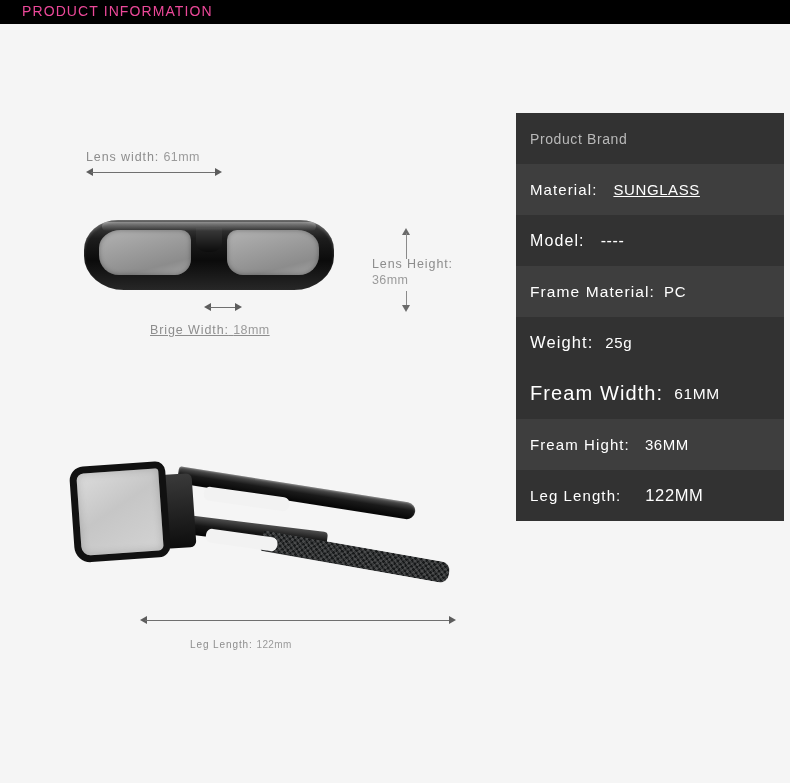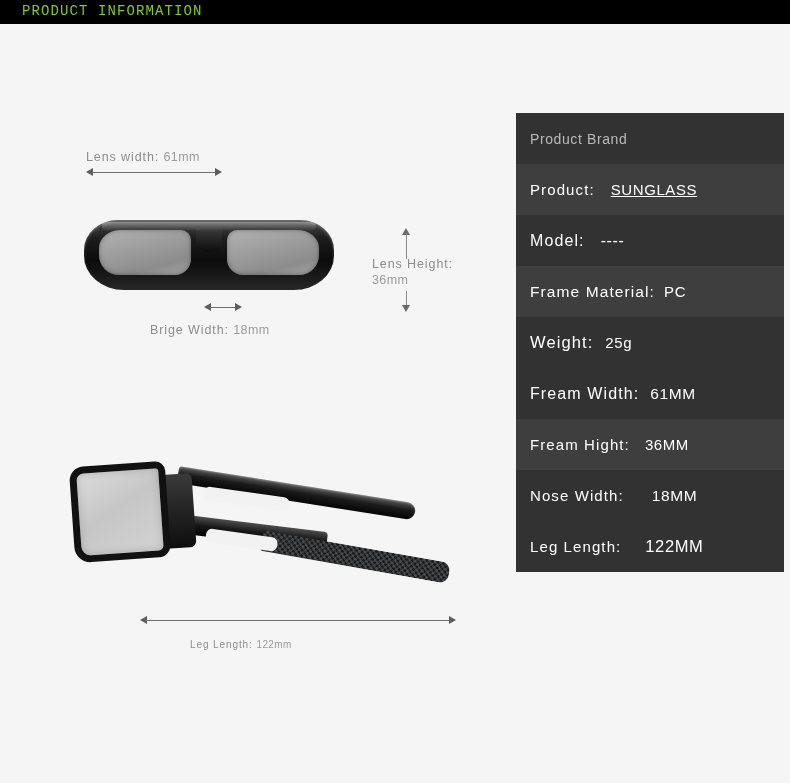--- a/index.html
+++ b/index.html
@@ -20,24 +20,24 @@
     position: absolute;
     left: 0; top: 0;
     width: 790px;
     height: 24px;
     background: #000000;
   }
   .header-title {
     position: absolute;
     left: 22px;
     top: 3px;
-    color: #84cc16;
+    color: #ec4899;
     font-size: 14px;
     letter-spacing: 1.1px;
-    font-family: Liberation Mono, monospace;
+    font-family: Liberation Sans, sans-serif;
     white-space: nowrap;
   }
 
   
   .illustration-panel {
     position: absolute;
     left: 0;
     top: 38px;
     width: 500px;
     height: 759px;
@@ -57,21 +57,21 @@
     letter-spacing: 0.4px;
   }
 
   .lens-width-label { left: 86px; top: 112px; }
   .lens-height-label {
     left: 372px; top: 218px;
     text-align: left;
     line-height: 16px;
     width: 90px;
   }
-  .bridge-label { left: 150px; top: 285px; }
+  .bridge-label { left: 150px; top: 285px; text-decoration: underline; }
   .leg-label { left: 190px; top: 601px; font-size: 10px; }
 
   
   .arrow-h {
     position: absolute;
     height: 9px;
   }
   .arrow-h .line {
     position: absolute;
     left: 5px; right: 5px;
@@ -285,21 +285,21 @@
   .spec-label { letter-spacing: 1.1px; }
   .spec-value { letter-spacing: 0.6px; margin-left: 10px; }
 
   
   .r0  .spec-label { font-size: 14px; color: #b9b9b9; letter-spacing: 0.6px; }
   .r1  .spec-label { font-size: 15px; }  .r1 .spec-value { font-size: 15px; margin-left: 16px; text-decoration: underline; }
   .r2  .spec-label { font-size: 16px; }  .r2 .spec-value { font-size: 16px; margin-left: 16px; }
   .r3  .spec-label { font-size: 15.5px; } .r3 .spec-value { font-size: 15px; margin-left: 9px; }
   .r4  .spec-label { font-size: 16.5px; } .r4 .spec-value { font-size: 15px; margin-left: 12px; }
   .r5  .spec-label { font-size: 15.5px; } .r5 .spec-value { font-size: 14px; margin-left: 10px; }
-  .r6  .spec-label { font-size: 16px; text-align: right; }  .r6 .spec-value { font-size: 15.5px; margin-left: 11px; }
+  .r6  .spec-label { font-size: 20px; text-align: right; }  .r6 .spec-value { font-size: 15.5px; margin-left: 11px; }
   .r7  .spec-label { font-size: 15px; }  .r7 .spec-value { font-size: 15px; margin-left: 15px; }
   .r8  .spec-label { font-size: 15px; }  .r8 .spec-value { font-size: 15.5px; margin-left: 28px; }
   .r9  .spec-label { font-size: 14.5px; } .r9 .spec-value { font-size: 16px; margin-left: 9px; }
   .r10 .spec-label { font-size: 15px; }  .r10 .spec-value { font-size: 16.5px; margin-left: 24px; }
 </style>
 </head>
 <body>
 
 <div class="header-bar">
   <div class="header-title">PRODUCT INFORMATION</div>
@@ -370,21 +370,21 @@
     <span class="val">122mm</span>
   </div>
 </div>
 
 <div class="spec-table">
   <div class="spec-row odd r0">
     <span class="spec-label">Product Brand</span>
     <span class="spec-value"></span>
   </div>
   <div class="spec-row even r1">
-    <span class="spec-label">Product:</span>
+    <span class="spec-label">Material:</span>
     <span class="spec-value">SUNGLASS</span>
   </div>
   <div class="spec-row odd r2">
     <span class="spec-label">Model:</span>
     <span class="spec-value">----</span>
   </div>
   <div class="spec-row even r3">
     <span class="spec-label">Frame Material:</span>
     <span class="spec-value">PC</span>
   </div>
@@ -393,21 +393,17 @@
     <span class="spec-value">25g</span>
   </div>
   <div class="spec-row odd r6">
     <span class="spec-label">Fream Width:</span>
     <span class="spec-value">61MM</span>
   </div>
   <div class="spec-row even r7">
     <span class="spec-label">Fream Hight:</span>
     <span class="spec-value">36MM</span>
   </div>
-  <div class="spec-row odd r8">
-    <span class="spec-label">Nose Width:</span>
-    <span class="spec-value">18MM</span>
-  </div>
   <div class="spec-row odd r10">
     <span class="spec-label">Leg Length:</span>
     <span class="spec-value">122MM</span>
   </div>
 </div>
 
 </body></html>

